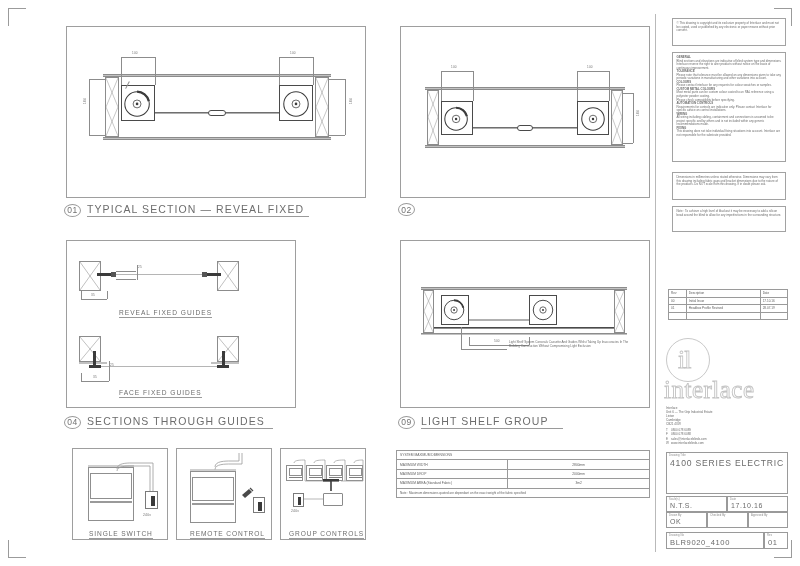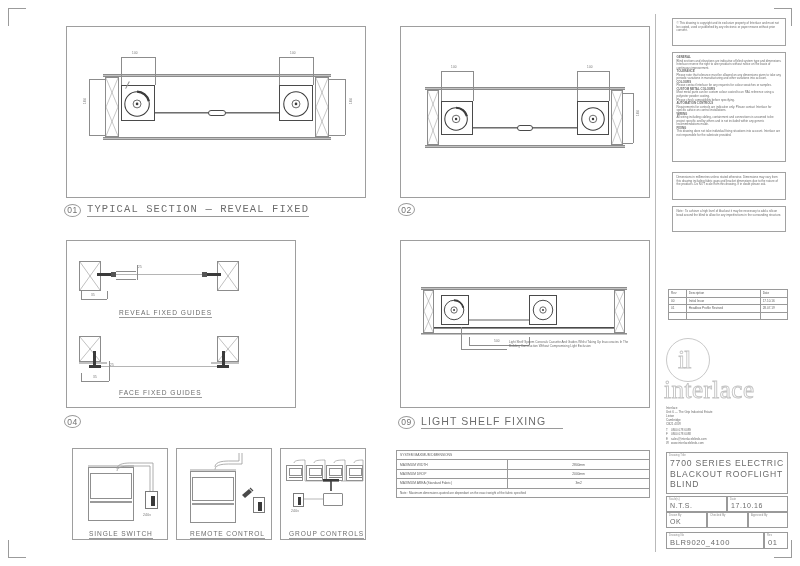--- a/index.html
+++ b/index.html
@@ -153,21 +153,21 @@
 
     <div class="ln" style="left:278px;top:52px;width:0.6px;height:56px;"></div>
     <div class="ln" style="left:262px;top:52px;width:16px;height:0.6px;"></div>
     <div class="ln" style="left:262px;top:108px;width:16px;height:0.6px;"></div>
     <div class="dim abs" style="left:281px;top:72px;transform:rotate(-90deg);">104</div>
 
     <div class="ln" style="left:60px;top:54px;width:0.6px;height:8px;transform:rotate(28deg);"></div>
   </div>
   <div class="tag" style="left:64px;top:203px;">
     <div class="tagnum">01</div>
-    <div class="ttl taglabel" style="width:222px;font-family:Liberation Mono, monospace;">TYPICAL SECTION  —  REVEAL FIXED</div>
+    <div class="ttl taglabel" style="width:222px;">TYPICAL SECTION  —  REVEAL FIXED</div>
   </div>
 
   <div class="panel" style="left:400px;top:26px;width:250px;height:172px;">
     <div class="ln" style="left:24px;top:60px;width:200px;height:2.6px;background:#c2c2c2;"></div>
     <div class="ln" style="left:24px;top:60px;width:200px;height:0.7px;"></div>
     <div class="ln" style="left:24px;top:62.2px;width:200px;height:0.7px;"></div>
 
     <div class="ln" style="left:24px;top:118px;width:200px;height:2.6px;background:#c2c2c2;"></div>
     <div class="ln" style="left:24px;top:118px;width:200px;height:0.7px;"></div>
     <div class="ln" style="left:24px;top:120.2px;width:200px;height:0.7px;"></div>
@@ -273,20 +273,21 @@
     <div class="dim abs" style="left:43px;top:122px;">25</div>
     <div class="ln" style="left:14px;top:140px;width:28px;height:0.6px;"></div>
     <div class="ln" style="left:14px;top:132px;width:0.6px;height:8px;"></div>
     <div class="ln" style="left:42px;top:132px;width:0.6px;height:8px;"></div>
     <div class="dim abs" style="left:26px;top:134px;">35</div>
 
     <div class="glabel" style="left:52px;top:148px;">FACE FIXED GUIDES</div>
   </div>
   <div class="tag" style="left:64px;top:415px;">
     <div class="tagnum">04</div>
+    <div class="ttl taglabel" style="width:186px;">SECTIONS THROUGH GUIDES</div>
   </div>
 
   <div class="panel" style="left:400px;top:240px;width:250px;height:168px;">
     <div class="ln" style="left:20px;top:46px;width:206px;height:2.6px;background:#c2c2c2;"></div>
     <div class="ln" style="left:20px;top:46px;width:206px;height:0.7px;"></div>
     <div class="ln" style="left:20px;top:48.2px;width:206px;height:0.7px;"></div>
     <div class="ln" style="left:20px;top:92px;width:206px;height:2.4px;background:#c2c2c2;"></div>
     <div class="ln" style="left:20px;top:92px;width:206px;height:0.7px;"></div>
 
     <div class="bx" style="left:22px;top:49px;width:11px;height:43px;">
@@ -324,21 +325,21 @@
     <div class="ln" style="left:68px;top:96px;width:0.6px;height:8px;"></div>
     <div class="ln" style="left:128px;top:96px;width:0.6px;height:8px;"></div>
     <div class="dim abs" style="left:93px;top:98px;">500</div>
 
     <div class="ln" style="left:60px;top:86px;width:0.6px;height:22px;"></div>
     <div class="ln" style="left:60px;top:108px;width:46px;height:0.6px;"></div>
     <div class="notetext" style="left:108px;top:100px;width:124px;">Light Shelf System Conceals Cassette And Guides Whilst Taking Up Inaccuracies In The Building Construction Without Compromising Light Exclusion</div>
   </div>
   <div class="tag" style="left:398px;top:415px;">
     <div class="tagnum">09</div>
-    <div class="ttl taglabel" style="width:142px;">LIGHT SHELF FIXING</div>
+    <div class="ttl taglabel" style="width:142px;">LIGHT SHELF GROUP</div>
   </div>
 
   <div class="cpanel" style="left:72px;top:448px;width:96px;height:92px;">
     <div class="bx" style="left:15px;top:18px;width:46px;height:54px;border-color:#8f8f8f;"></div>
     <div class="fabric" style="left:17px;top:24px;width:42px;height:26px;"></div>
     <div class="ln" style="left:17px;top:52px;width:42px;height:2px;background:#9a9a9a;"></div>
     <div class="ln" style="left:15px;top:16px;width:46px;height:2.2px;background:#cfcfcf;"></div>
 
     <svg class="abs" style="left:40px;top:8px;" width="52" height="60" viewBox="0 0 52 60">
       <path d="M4 12 C4 6 14 6 18 6 L40 6 L40 52" stroke="#9a9a9a" stroke-width="0.8" fill="none"></path>
@@ -497,22 +498,21 @@
   </div>
   <div class="contact" style="left:666px;top:428px;width:120px;">
     <div><span class="k">T</span><span>0800 078 6089</span></div>
     <div><span class="k">F</span><span>0800 078 6088</span></div>
     <div><span class="k">E</span><span>sales@interlaceblinds.com</span></div>
     <div><span class="k">W</span><span>www.interlaceblinds.com</span></div>
   </div>
 
   <div class="tbl" style="left:666px;top:452px;width:122px;height:42px;">
     <div class="lbl" style="position:absolute;left:2px;top:1px;">Drawing Title</div>
-    <div class="val" style="position:absolute;left:3px;top:5px;">7700 SERIES ELECTRIC</div>
-    <div class="val" style="position:absolute;left:3px;top:15.5px;">BLACKOUT ROOFLIGHT BLIND</div>
+    <div class="val" style="position:absolute;left:3px;top:5px;">4100 SERIES ELECTRIC</div>
   </div>
 
   <div class="tbl" style="left:666px;top:496px;width:61px;height:16px;">
     <div class="lbl" style="position:absolute;left:2px;top:1px;">Scale(s)</div>
     <div class="valsm" style="position:absolute;left:3px;top:5px;">N.T.S.</div>
   </div>
   <div class="tbl" style="left:727px;top:496px;width:61px;height:16px;">
     <div class="lbl" style="position:absolute;left:2px;top:1px;">Date</div>
     <div class="valsm" style="position:absolute;left:3px;top:5px;">17.10.16</div>
   </div>

